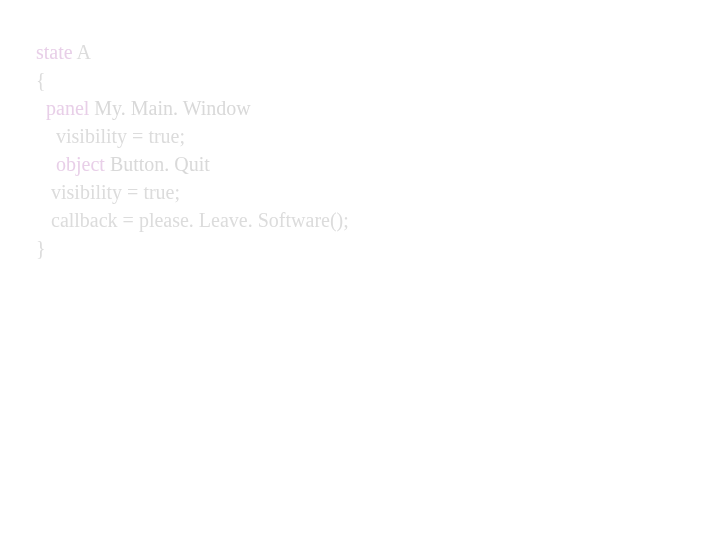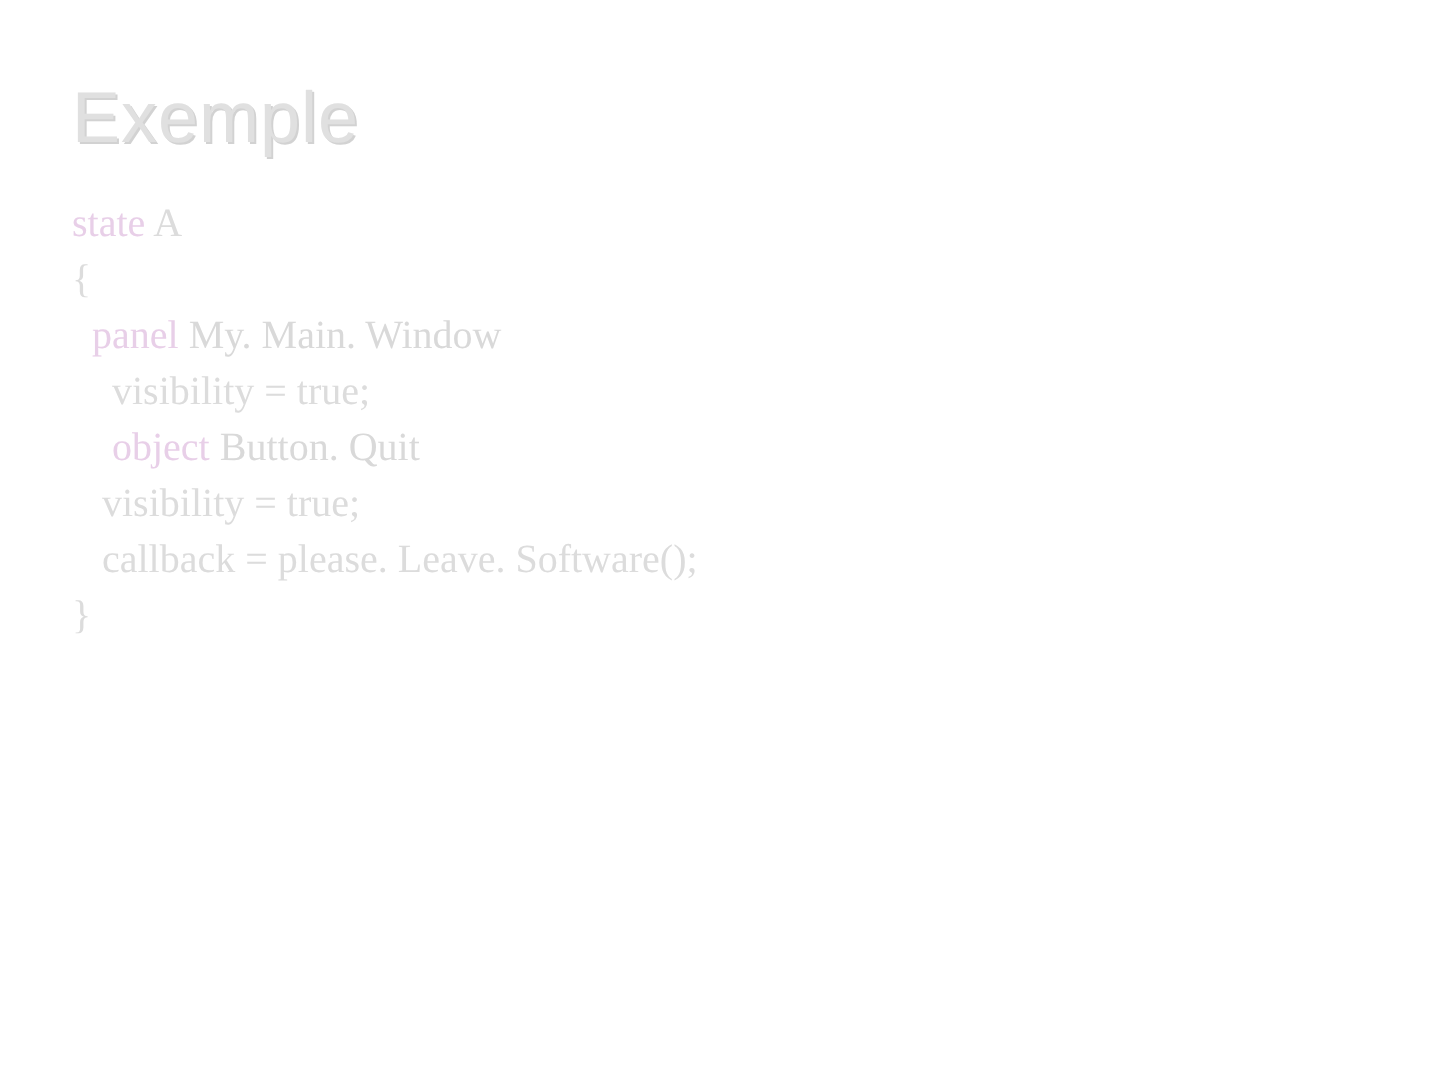--- a/index.html
+++ b/index.html
@@ -33,21 +33,20 @@
     white-space: pre;
   }
   .kw    { color: #e8cfe8; } 
   .ident { color: #d9d9d9; } 
   .plain { color: #dcdcdc; } 
 </style>
 </head>
 <body>
 
 <div class="slide">
-  <h1 class="title">Exemple</h1>
 
   <pre class="code"><span class="kw">state</span><span class="plain"> </span><span class="plain">A</span>
 <span class="plain">{</span>
 <span class="plain">  </span><span class="kw">panel</span><span class="plain"> </span><span class="ident">My. Main. Window</span>
 <span class="plain">    visibility = true;</span>
 <span class="plain">    </span><span class="kw">object</span><span class="plain"> </span><span class="ident">Button. Quit</span>
 <span class="plain">   visibility = true;</span>
 <span class="plain">   callback = please. Leave. Software();</span>
 <span class="plain">}</span></pre>
 </div>

